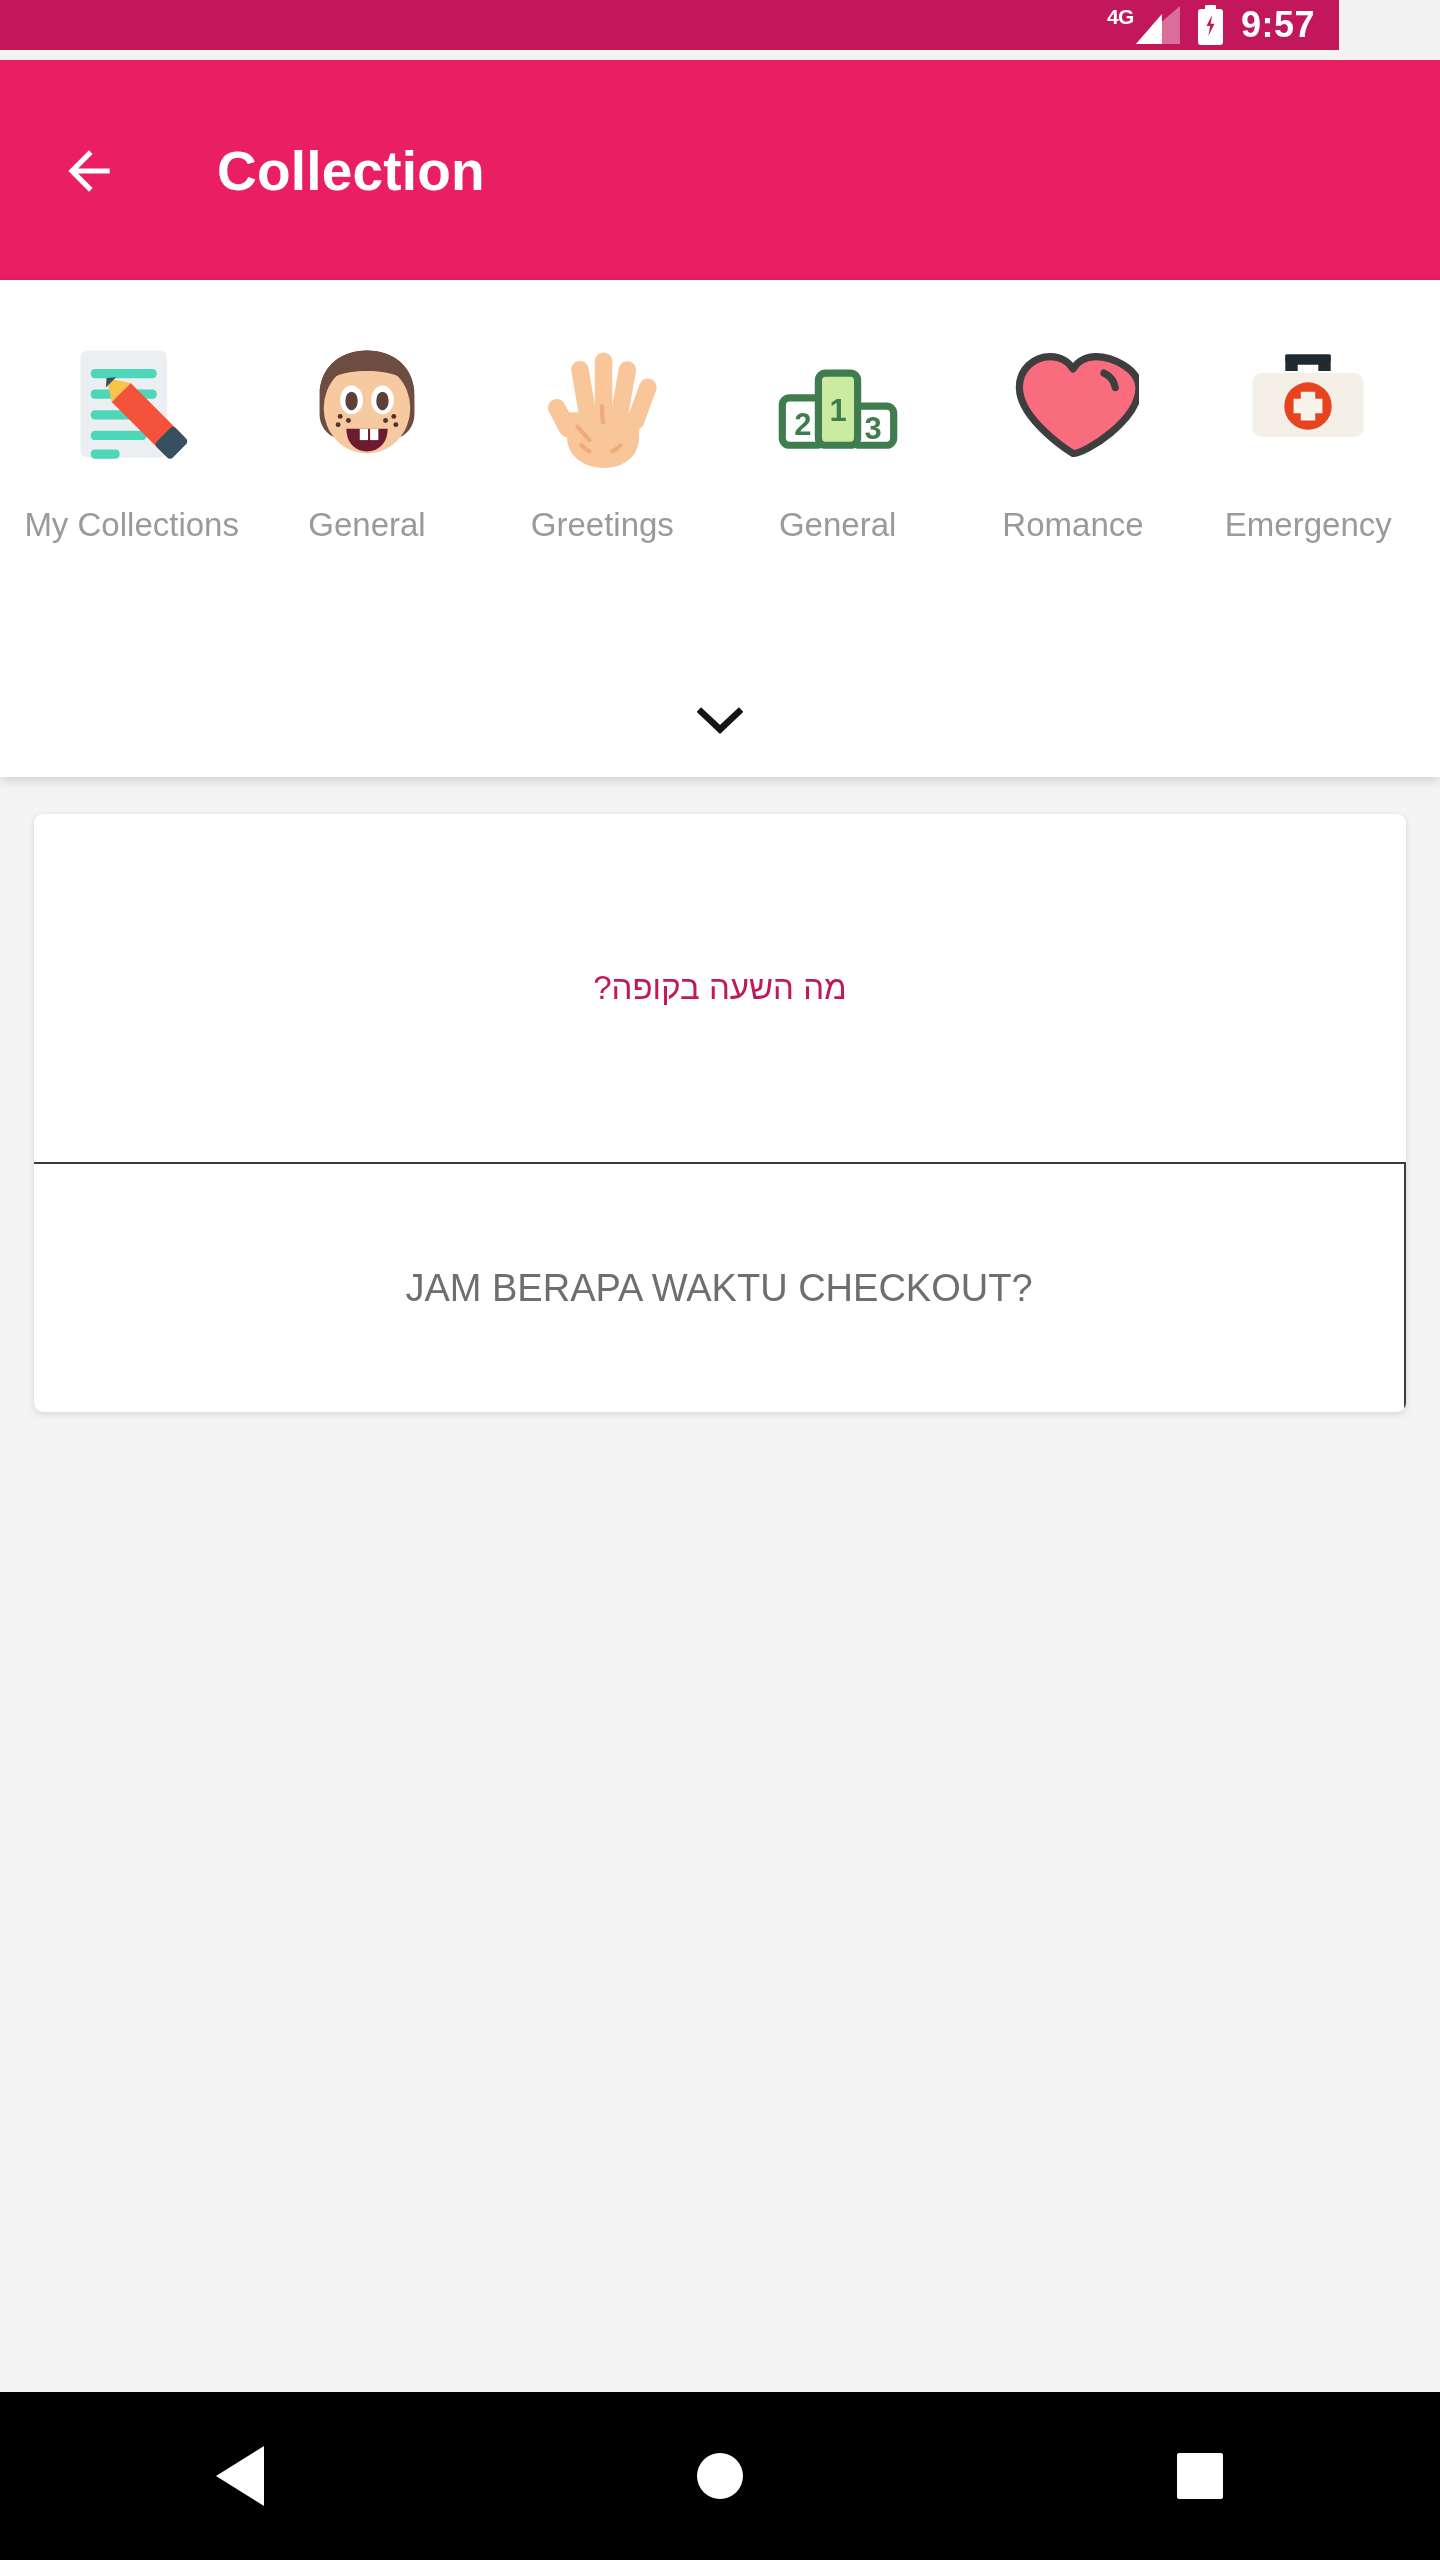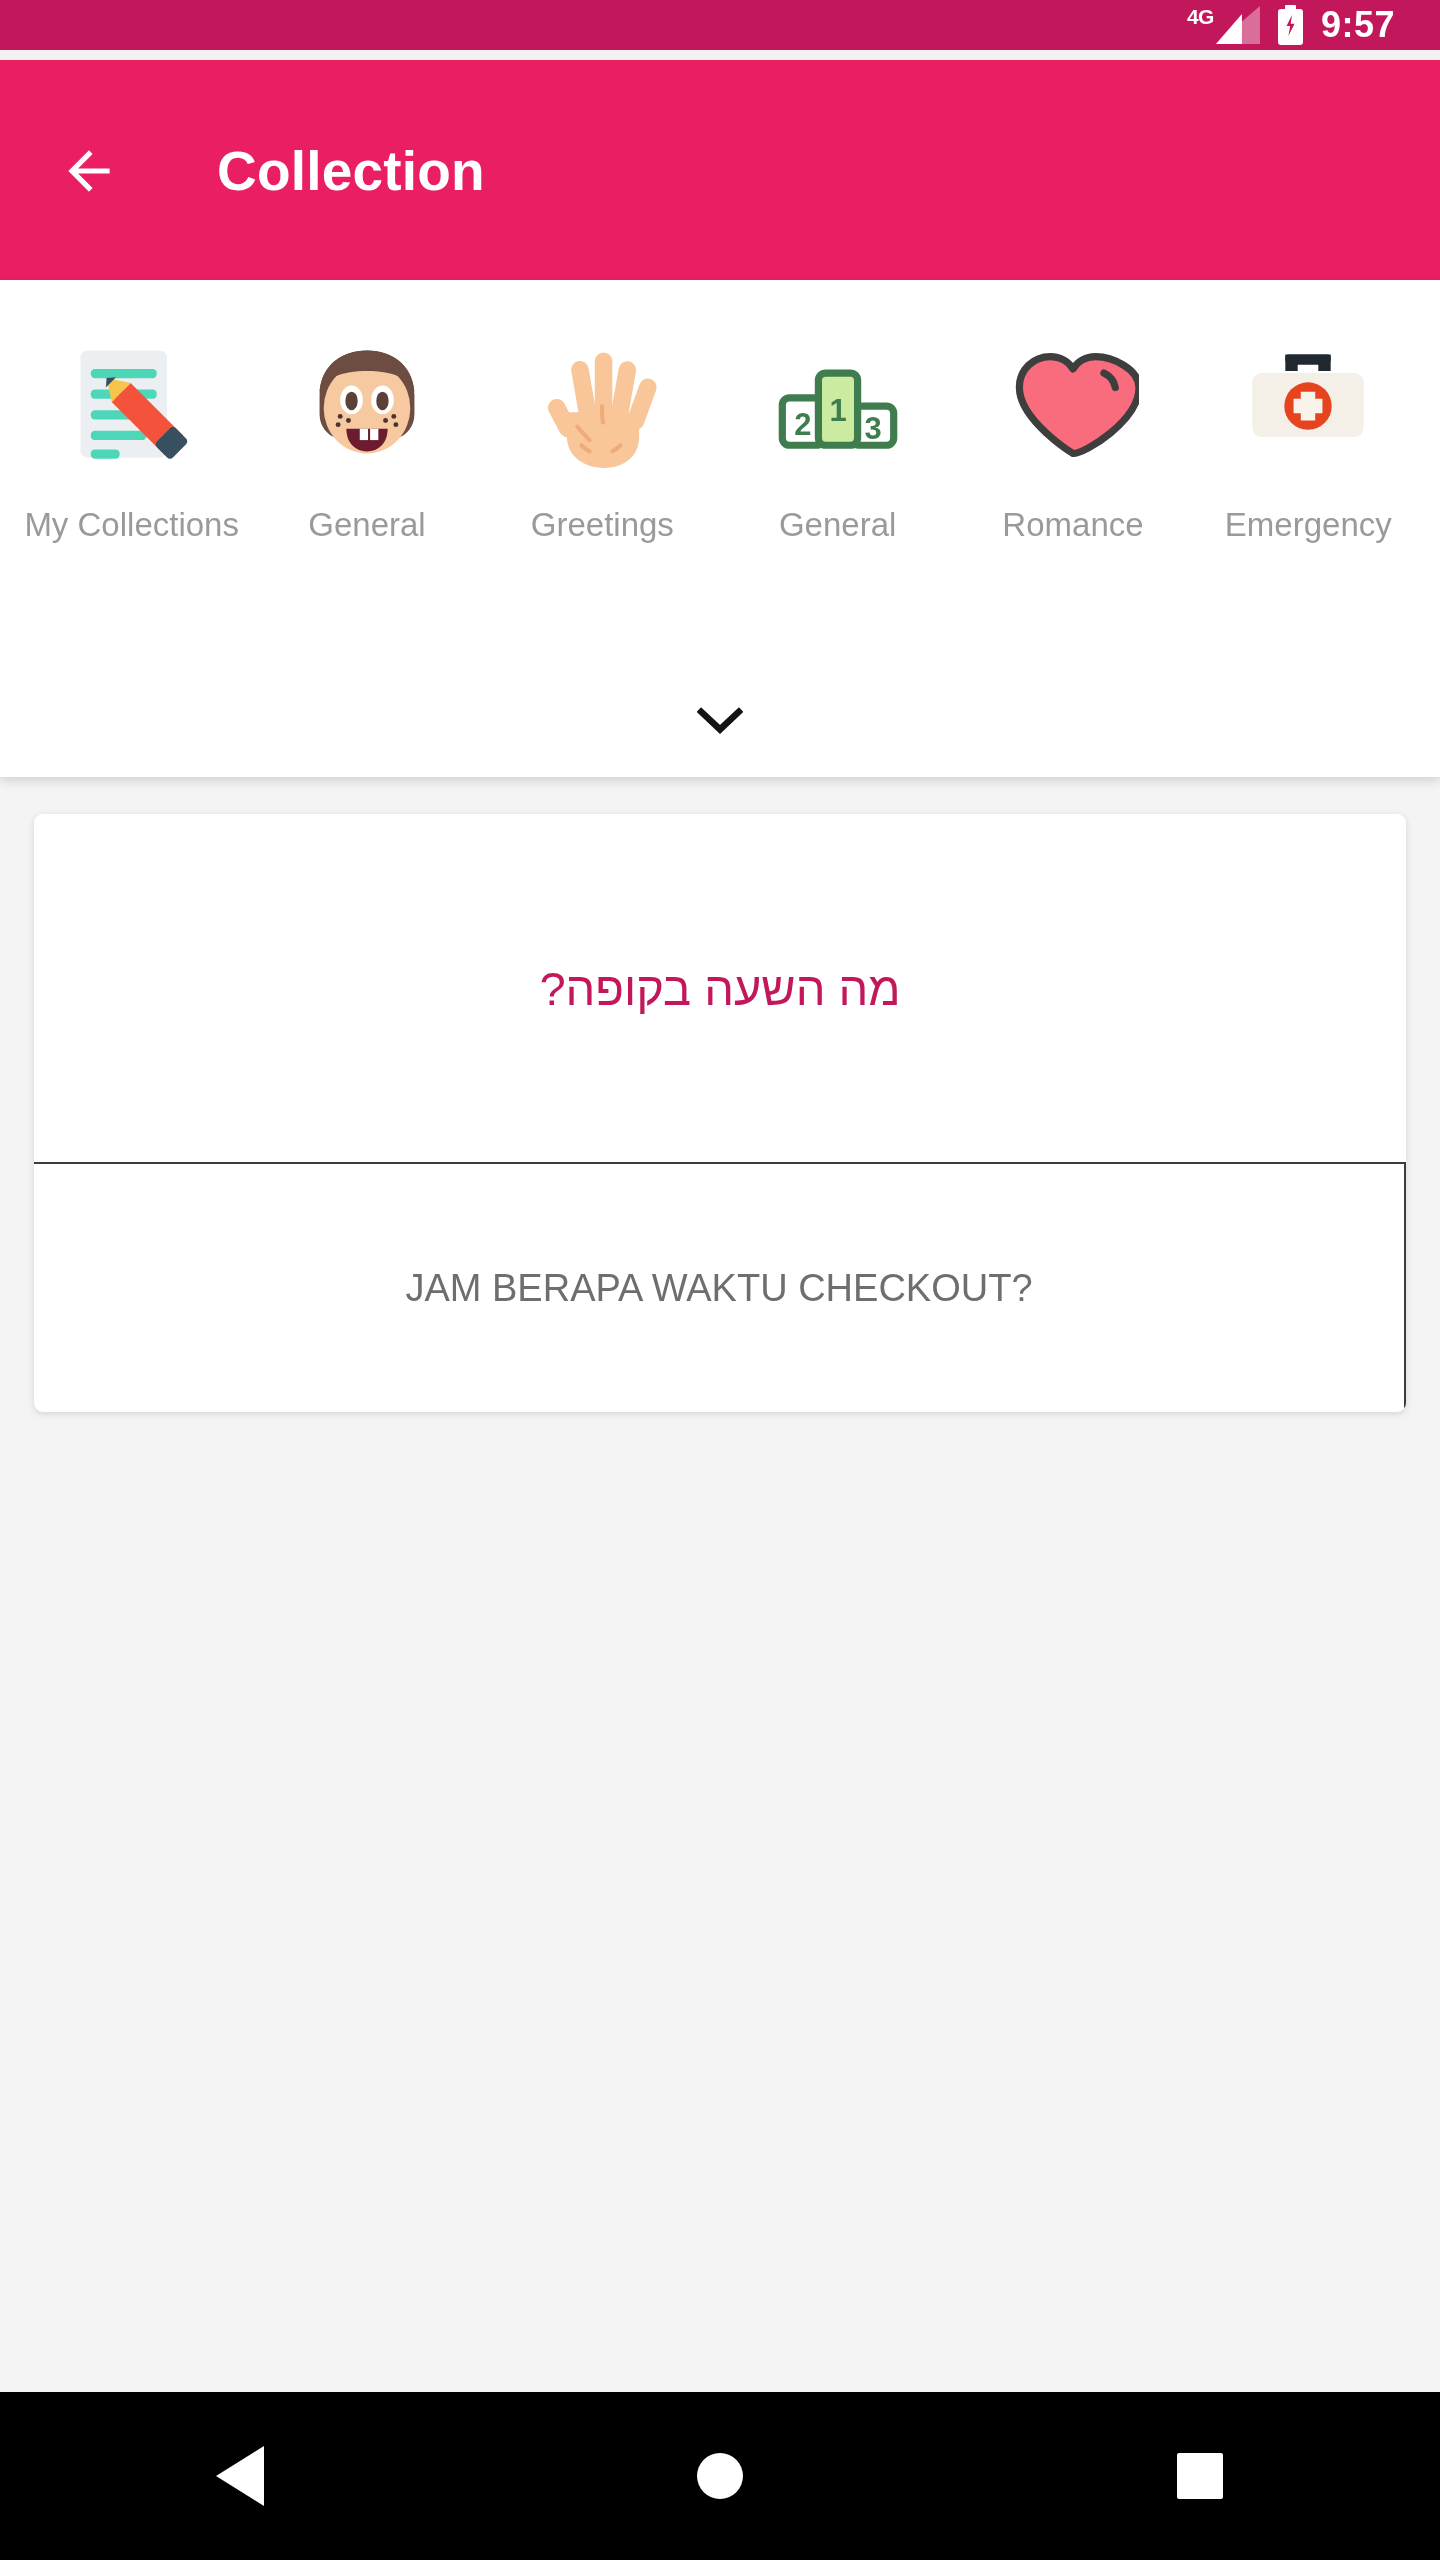--- a/index.html
+++ b/index.html
@@ -6,24 +6,24 @@
   html, body {
     width:1440px; height:2560px;
     background:#ffffff;
     font-family:"Liberation Sans", sans-serif;
     overflow:hidden;
   }
   #screen { position:relative; width:1440px; height:2560px; background:#f2f2f2; }
 
   
   .statusbar{
-    position:absolute; left:0; top:0; width:1440px; height:50px;
+    position:absolute; left:0; top:0; width:1339px; height:50px;
     background:#C2185B;
     display:flex; align-items:center; justify-content:flex-end;
-    padding-right:45px; gap:18px;
+    padding-right:24px; gap:18px;
   }
   .sb-4g{
     color:#ffffff; font-size:21px; font-weight:bold; line-height:1;
     letter-spacing:-.5px; align-self:flex-start; margin-top:6px;
   }
   .sb-signal{ position:relative; width:44px; height:38px; margin-left:-16px; }
   .sb-signal .full{
     position:absolute; right:0; bottom:0; width:44px; height:38px;
     background:rgba(255,255,255,.38);
     clip-path:polygon(100% 0, 100% 100%, 0 100%);
@@ -100,21 +100,21 @@
     background:#ffffff; border-radius:9px;
     box-shadow:0 2px 7px rgba(0,0,0,.13);
     overflow:hidden;
   }
   .card-top{
     height:350px;
     display:flex; align-items:center; justify-content:center;
     border-bottom:2px solid #3b3b3b;
   }
   .card-top-text{
-    color:#C2185B; font-size:47px; direction:rtl; text-align:center;
+    color:#C2185B; font-size:33px; direction:rtl; text-align:center;
     padding:0 40px;
   }
   .card-bottom{ display:flex; height:248px; }
   .card-cell{
     flex:1 1 0; display:flex; align-items:center; justify-content:center;
     padding:0 25px;
   }
   .card-cell:first-child{ border-right:2px solid #3b3b3b; }
   .card-cell-text{
     color:#6e6e6e; font-size:38px; text-align:center; line-height:1.28;

